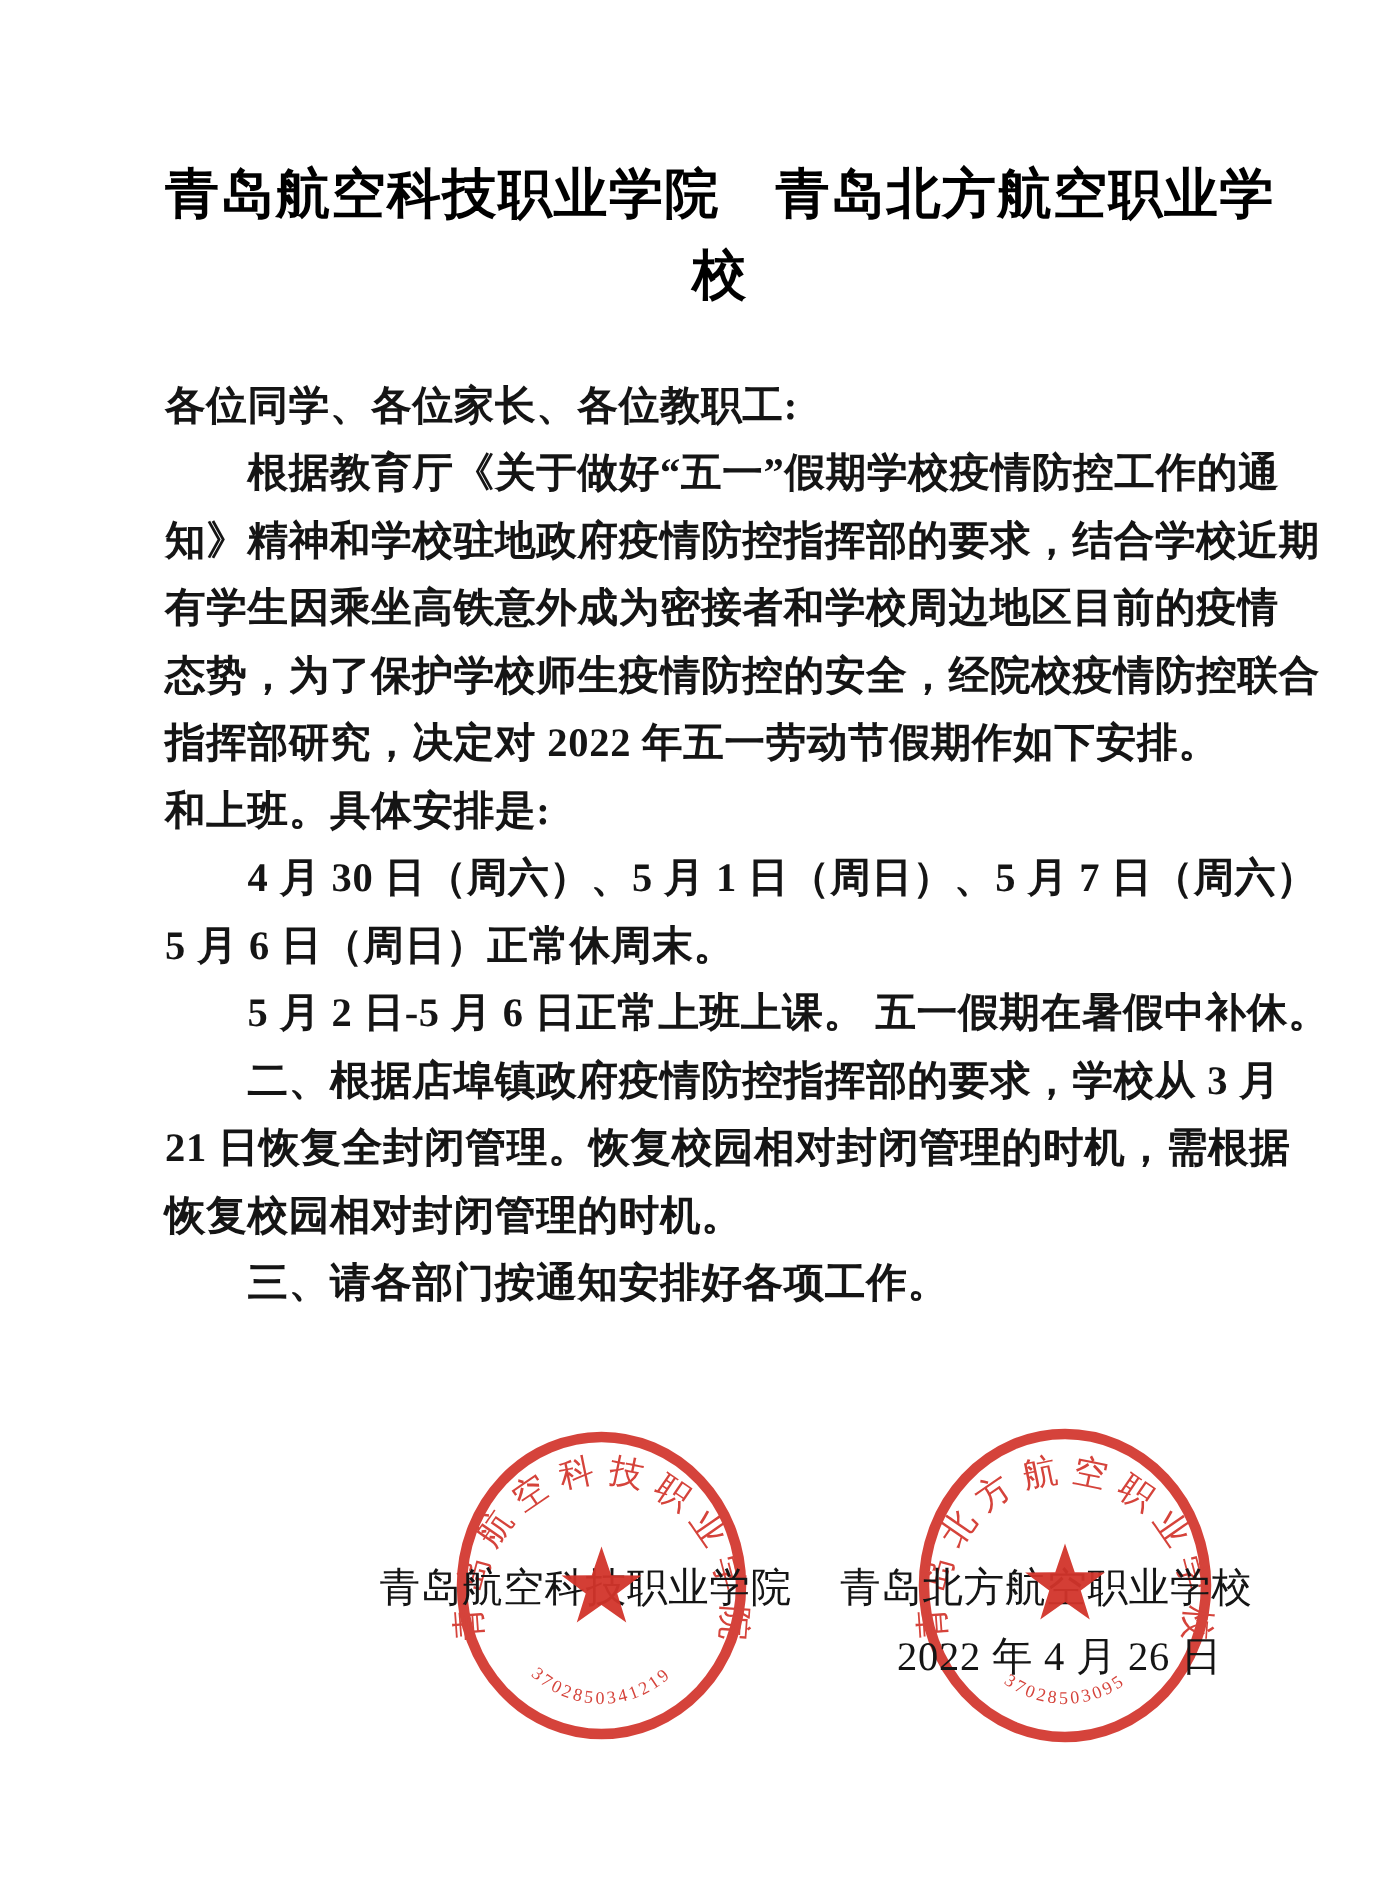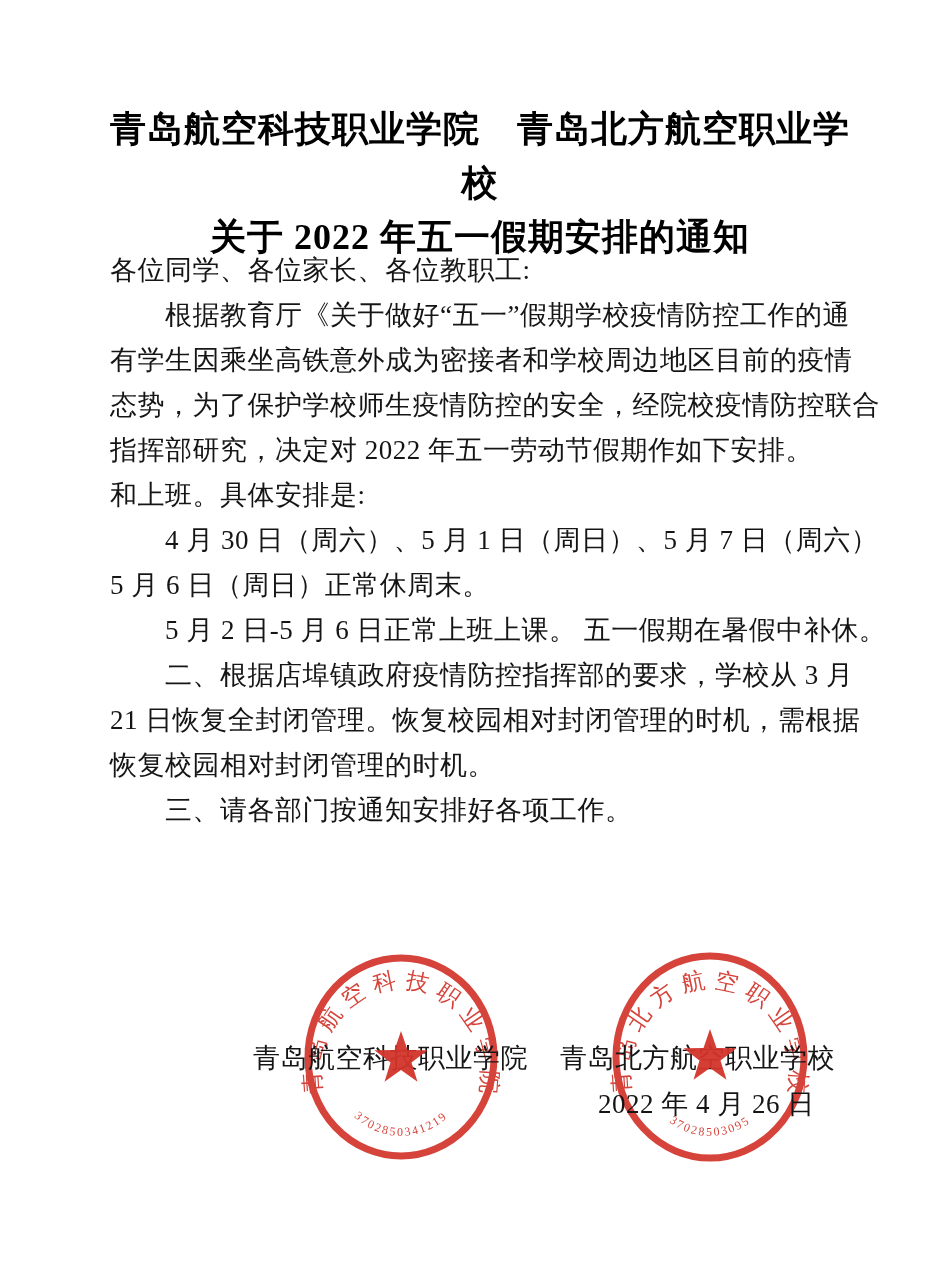--- a/index.html
+++ b/index.html
@@ -14,21 +14,21 @@
   }
   .title{
     position:absolute;left:95px;top:102px;width:770px;
     text-align:center;font-weight:bold;color:#000;
     font-size:36px;line-height:54px;letter-spacing:1px;
   }
   .body-block{
     position:absolute;left:110px;top:248px;width:750px;
     font-size:27px;letter-spacing:0.5px;color:#151515;
   }
-  .line{height:45px;line-height:45px;white-space:nowrap;}
+  .line{height:45px;line-height:45px;white-space:nowrap;font-weight:bold;}
   .ind{padding-left:55px;}
   .sig{
     position:absolute;font-size:27px;letter-spacing:0.5px;
     white-space:nowrap;color:#151515;z-index:2;
   }
   #sig-left{left:253px;top:1040px;}
   #sig-right{left:560px;top:1040px;}
   #date-line{left:598px;top:1086px;}
   .seal-ring{position:absolute;z-index:1;opacity:0.92;}
   .seal-star{position:absolute;z-index:3;opacity:0.95;}
@@ -58,26 +58,26 @@
       <textPath href="#arcR" startOffset="50%" textLength="300" lengthAdjust="spacing">青岛北方航空职业学校</textPath>
     </text>
     <path id="digR" d="M -60 44 A 72 78 0 0 0 60 44" fill="none"></path>
     <text font-size="12" letter-spacing="2" text-anchor="middle" fill="#d2342b">
       <textPath href="#digR" startOffset="50%">37028503095</textPath>
     </text>
   </svg>
 
   <div class="title">
     <div>青岛航空科技职业学院　青岛北方航空职业学校</div>
-    <div>关于 2022 年五一假期安排的通知</div>
   </div>
 
   <div class="body-block">
     <div class="line">各位同学、各位家长、各位教职工:</div>
     <div class="line ind">根据教育厅《关于做好“五一”假期学校疫情防控工作的通</div>
+    <div class="line">知》精神和学校驻地政府疫情防控指挥部的要求，结合学校近期</div>
     <div class="line">有学生因乘坐高铁意外成为密接者和学校周边地区目前的疫情</div>
     <div class="line">态势，为了保护学校师生疫情防控的安全，经院校疫情防控联合</div>
     <div class="line">指挥部研究，决定对 2022 年五一劳动节假期作如下安排。</div>
     <div class="line">和上班。具体安排是:</div>
     <div class="line ind">4 月 30 日（周六）、5 月 1 日（周日）、5 月 7 日（周六）</div>
     <div class="line">5 月 6 日（周日）正常休周末。</div>
     <div class="line ind">5 月 2 日-5 月 6 日正常上班上课。 五一假期在暑假中补休。</div>
     <div class="line ind">二、根据店埠镇政府疫情防控指挥部的要求，学校从 3 月</div>
     <div class="line">21 日恢复全封闭管理。恢复校园相对封闭管理的时机，需根据</div>
     <div class="line">恢复校园相对封闭管理的时机。</div>

